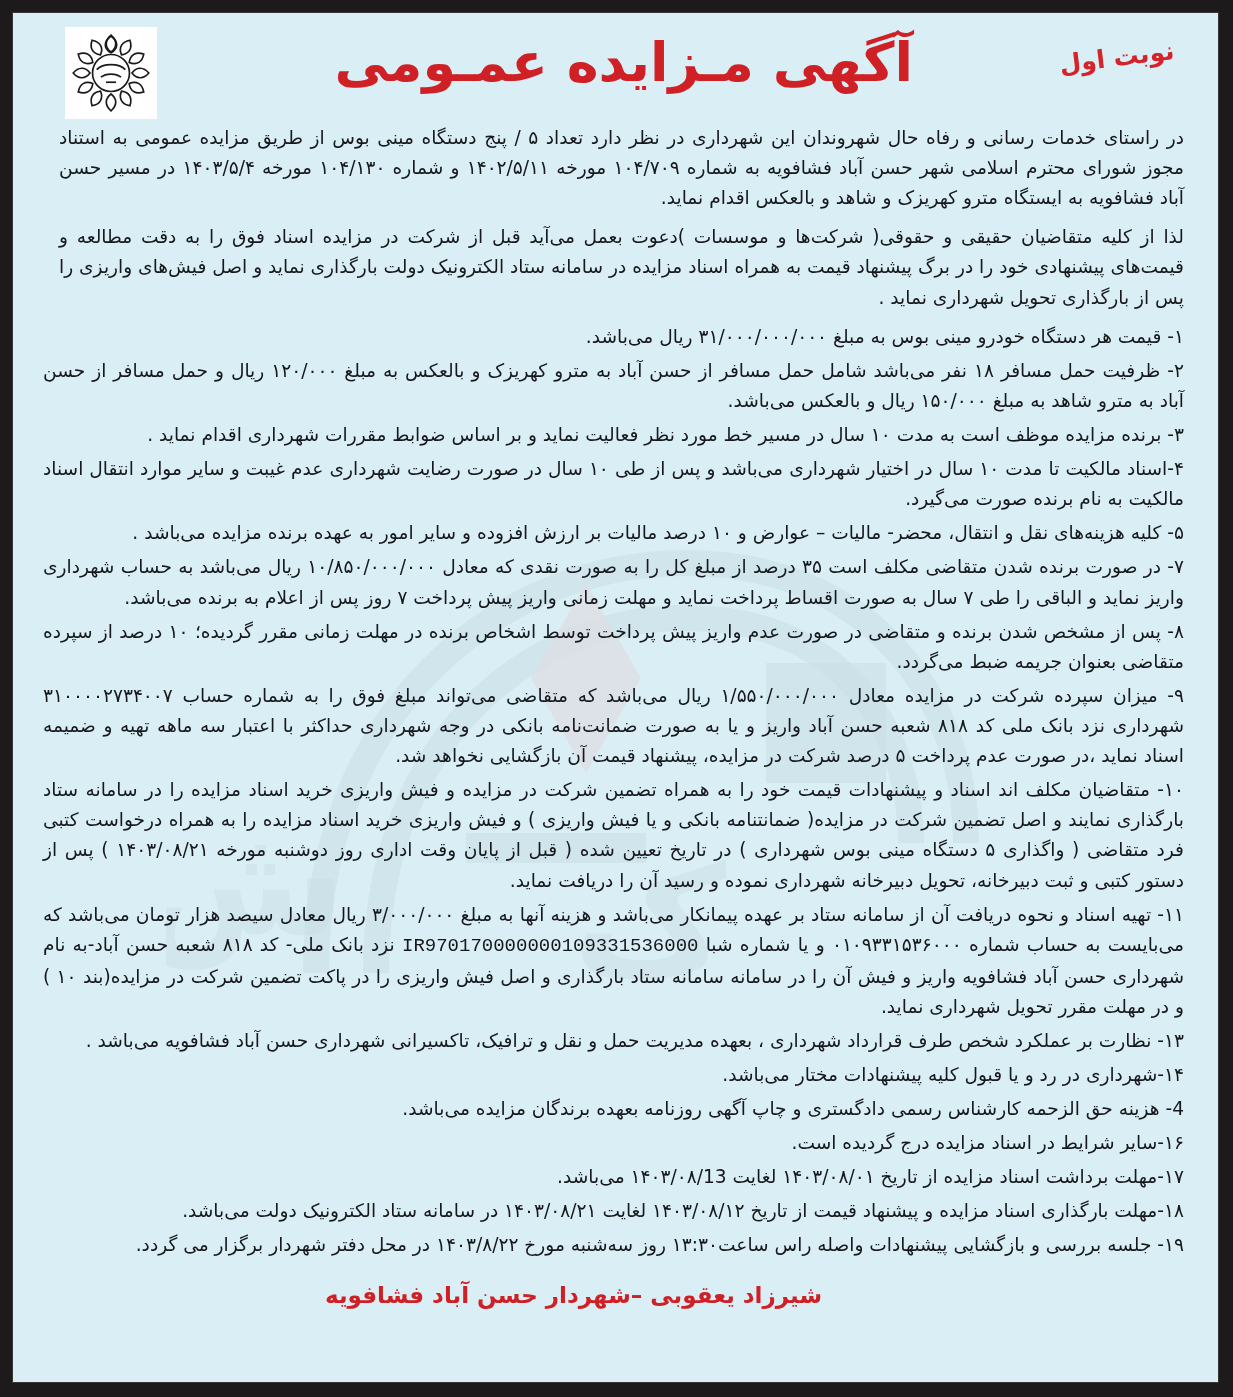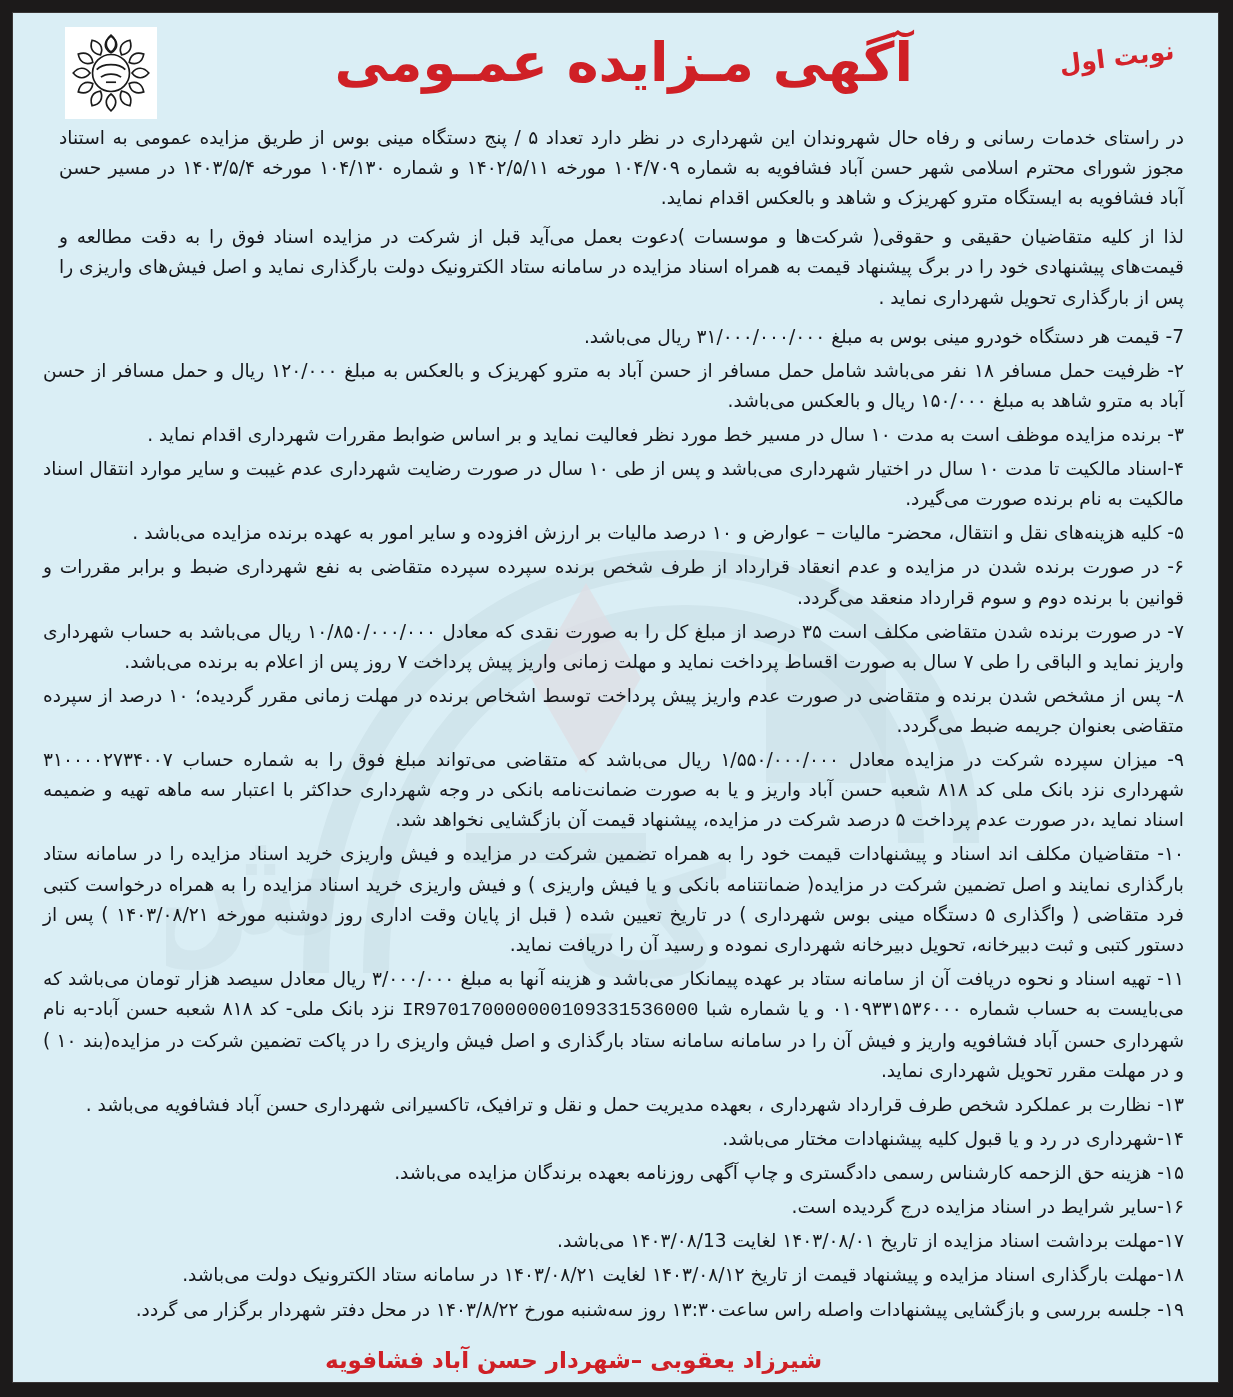--- a/index.html
+++ b/index.html
@@ -173,36 +173,35 @@
           </g>
         </svg>
       </div>
     </div>
 
     <div class="content">
 
       <p class="para intro">در راستای خدمات رسانی و رفاه حال شهروندان این شهرداری در نظر دارد تعداد ۵ / پنج دستگاه مینی بوس از طریق مزایده عمومی به استناد مجوز شورای محترم اسلامی شهر حسن آباد فشافویه به شماره ۱۰۴/۷۰۹  مورخه ۱۴۰۲/۵/۱۱  و شماره ۱۰۴/۱۳۰ مورخه ۱۴۰۳/۵/۴  در مسیر حسن آباد فشافویه به ایستگاه مترو کهریزک و شاهد و بالعکس اقدام نماید.</p>
       <p class="para intro">لذا از کلیه متقاضیان حقیقی و حقوقی( شرکت‌ها و موسسات )دعوت بعمل می‌آید قبل از شرکت در مزایده اسناد فوق را به دقت مطالعه و قیمت‌های پیشنهادی خود را در برگ پیشنهاد قیمت به همراه اسناد مزایده در سامانه ستاد الکترونیک دولت بارگذاری نماید و اصل فیش‌های واریزی را پس از بارگذاری تحویل شهرداری نماید .</p>
 
-      <p class="para item">7- قیمت هر دستگاه خودرو مینی بوس به مبلغ ۳۱/۰۰۰/۰۰۰/۰۰۰  ریال می‌باشد.</p>
+      <p class="para item">۱- قیمت هر دستگاه خودرو مینی بوس به مبلغ ۳۱/۰۰۰/۰۰۰/۰۰۰  ریال می‌باشد.</p>
       <p class="para item">۲- ظرفیت  حمل  مسافر ۱۸ نفر می‌باشد شامل حمل مسافر از حسن آباد به مترو کهریزک و بالعکس به مبلغ  ۱۲۰/۰۰۰   ریال و حمل مسافر از حسن آباد به مترو شاهد به مبلغ ۱۵۰/۰۰۰ ریال و بالعکس می‌باشد.</p>
       <p class="para item">۳- برنده مزایده موظف است به مدت ۱۰ سال در مسیر خط مورد نظر فعالیت نماید  و بر اساس ضوابط مقررات شهرداری اقدام نماید .</p>
       <p class="para item">۴-اسناد مالکیت تا مدت ۱۰ سال در اختیار شهرداری می‌باشد و پس از طی ۱۰ سال در صورت رضایت شهرداری عدم غیبت  و سایر موارد انتقال اسناد مالکیت به نام برنده صورت می‌گیرد.</p>
       <p class="para item">۵- کلیه هزینه‌های نقل و انتقال، محضر- مالیات – عوارض و ۱۰ درصد مالیات بر ارزش افزوده و سایر امور به عهده برنده مزایده می‌باشد .</p>
-      <p class="para item">۶- در صورت برنده شدن در مزایده و عدم انعقاد قرارداد از طرف شخص برنده سپرده سپرده متقاضی به نفع شهرداری ضبط و برابر مقررات و قوانین با برنده دوم و سوم قرارداد منعقد می‌گردد.</p>
       <p class="para item">۷- در صورت برنده شدن متقاضی مکلف است ۳۵ درصد از مبلغ کل را به صورت نقدی که معادل  ۱۰/۸۵۰/۰۰۰/۰۰۰ ریال می‌باشد به حساب شهرداری واریز نماید و  الباقی را طی ۷ سال به صورت اقساط پرداخت نماید و مهلت زمانی واریز پیش پرداخت ۷ روز پس از اعلام به برنده می‌باشد.</p>
       <p class="para item">۸- پس از مشخص شدن برنده و متقاضی در صورت عدم واریز پیش پرداخت توسط اشخاص برنده در مهلت زمانی مقرر گردیده؛ ۱۰ درصد از سپرده متقاضی بعنوان جریمه ضبط می‌گردد.</p>
       <p class="para item">۹- میزان سپرده شرکت در مزایده  معادل  ۱/۵۵۰/۰۰۰/۰۰۰  ریال می‌باشد که متقاضی می‌تواند مبلغ فوق را به شماره حساب  ۳۱۰۰۰۰۲۷۳۴۰۰۷ شهرداری نزد بانک ملی کد ۸۱۸ شعبه حسن آباد واریز و یا به صورت ضمانت‌نامه بانکی در وجه شهرداری حداکثر با اعتبار سه ماهه تهیه و ضمیمه اسناد نماید ،در صورت عدم پرداخت ۵ درصد شرکت در مزایده، پیشنهاد قیمت آن بازگشایی نخواهد شد.</p>
       <p class="para item">۱۰- متقاضیان مکلف اند اسناد و پیشنهادات قیمت خود را به همراه تضمین شرکت در مزایده و فیش واریزی خرید اسناد مزایده را در سامانه ستاد بارگذاری نمایند و اصل تضمین شرکت در مزایده( ضمانتنامه بانکی و یا فیش واریزی ) و فیش واریزی خرید اسناد مزایده را به همراه درخواست کتبی فرد متقاضی ( واگذاری ۵ دستگاه مینی بوس شهرداری ) در تاریخ تعیین شده ( قبل از پایان وقت اداری روز دوشنبه مورخه ۱۴۰۳/۰۸/۲۱ ) پس از دستور کتبی و ثبت دبیرخانه، تحویل دبیرخانه شهرداری نموده و رسید آن را دریافت نماید.</p>
 
       <p class="para item"><span>۱۱-  تهیه اسناد و نحوه دریافت آن از سامانه ستاد بر عهده پیمانکار می‌باشد و هزینه آنها به مبلغ  ۳/۰۰۰/۰۰۰ ریال معادل سیصد  هزار تومان می‌باشد که می‌بایست به حساب شماره  ۰۱۰۹۳۳۱۵۳۶۰۰۰  و یا شماره شبا </span><span class="ltr">IR970170000000109331536000</span><span> نزد بانک ملی- کد ۸۱۸ شعبه حسن آباد-به نام شهرداری حسن آباد فشافویه واریز و فیش آن را در سامانه سامانه ستاد بارگذاری  و اصل فیش واریزی را در پاکت تضمین شرکت در مزایده(بند ۱۰ ) و در مهلت مقرر تحویل شهرداری نماید.</span></p>
 
       <p class="para item">۱۳- نظارت بر عملکرد شخص طرف قرارداد شهرداری ، بعهده مدیریت حمل و نقل و ترافیک،  تاکسیرانی شهرداری حسن آباد فشافویه می‌باشد .</p>
       <p class="para item">۱۴-شهرداری در رد و یا قبول کلیه پیشنهادات مختار می‌باشد.</p>
-      <p class="para item">۱۵- هزینه حق الزحمه کارشناس رسمی دادگستری و چاپ آگهی روزنامه بعهده برندگان مزایده می‌باشد.</p>
+      <p class="para item">4- هزینه حق الزحمه کارشناس رسمی دادگستری و چاپ آگهی روزنامه بعهده برندگان مزایده می‌باشد.</p>
       <p class="para item">۱۶-سایر شرایط در اسناد مزایده درج گردیده است.</p>
       <p class="para item">۱۷-مهلت برداشت اسناد مزایده از تاریخ ۱۴۰۳/۰۸/۰۱ لغایت ۱۴۰۳/۰۸/13 می‌باشد.</p>
       <p class="para item">۱۸-مهلت بارگذاری اسناد مزایده و پیشنهاد قیمت از تاریخ ۱۴۰۳/۰۸/۱۲  لغایت  ۱۴۰۳/۰۸/۲۱  در سامانه ستاد الکترونیک دولت می‌باشد.</p>
       <p class="para item">۱۹- جلسه بررسی و بازگشایی پیشنهادات واصله راس ساعت۱۳:۳۰  روز سه‌شنبه مورخ  ۱۴۰۳/۸/۲۲ در محل دفتر شهردار برگزار می گردد.</p>
 
       <div class="sig">شیرزاد یعقوبی –شهردار حسن آباد فشافویه</div>
     </div>
 
   </div>
 </div>

